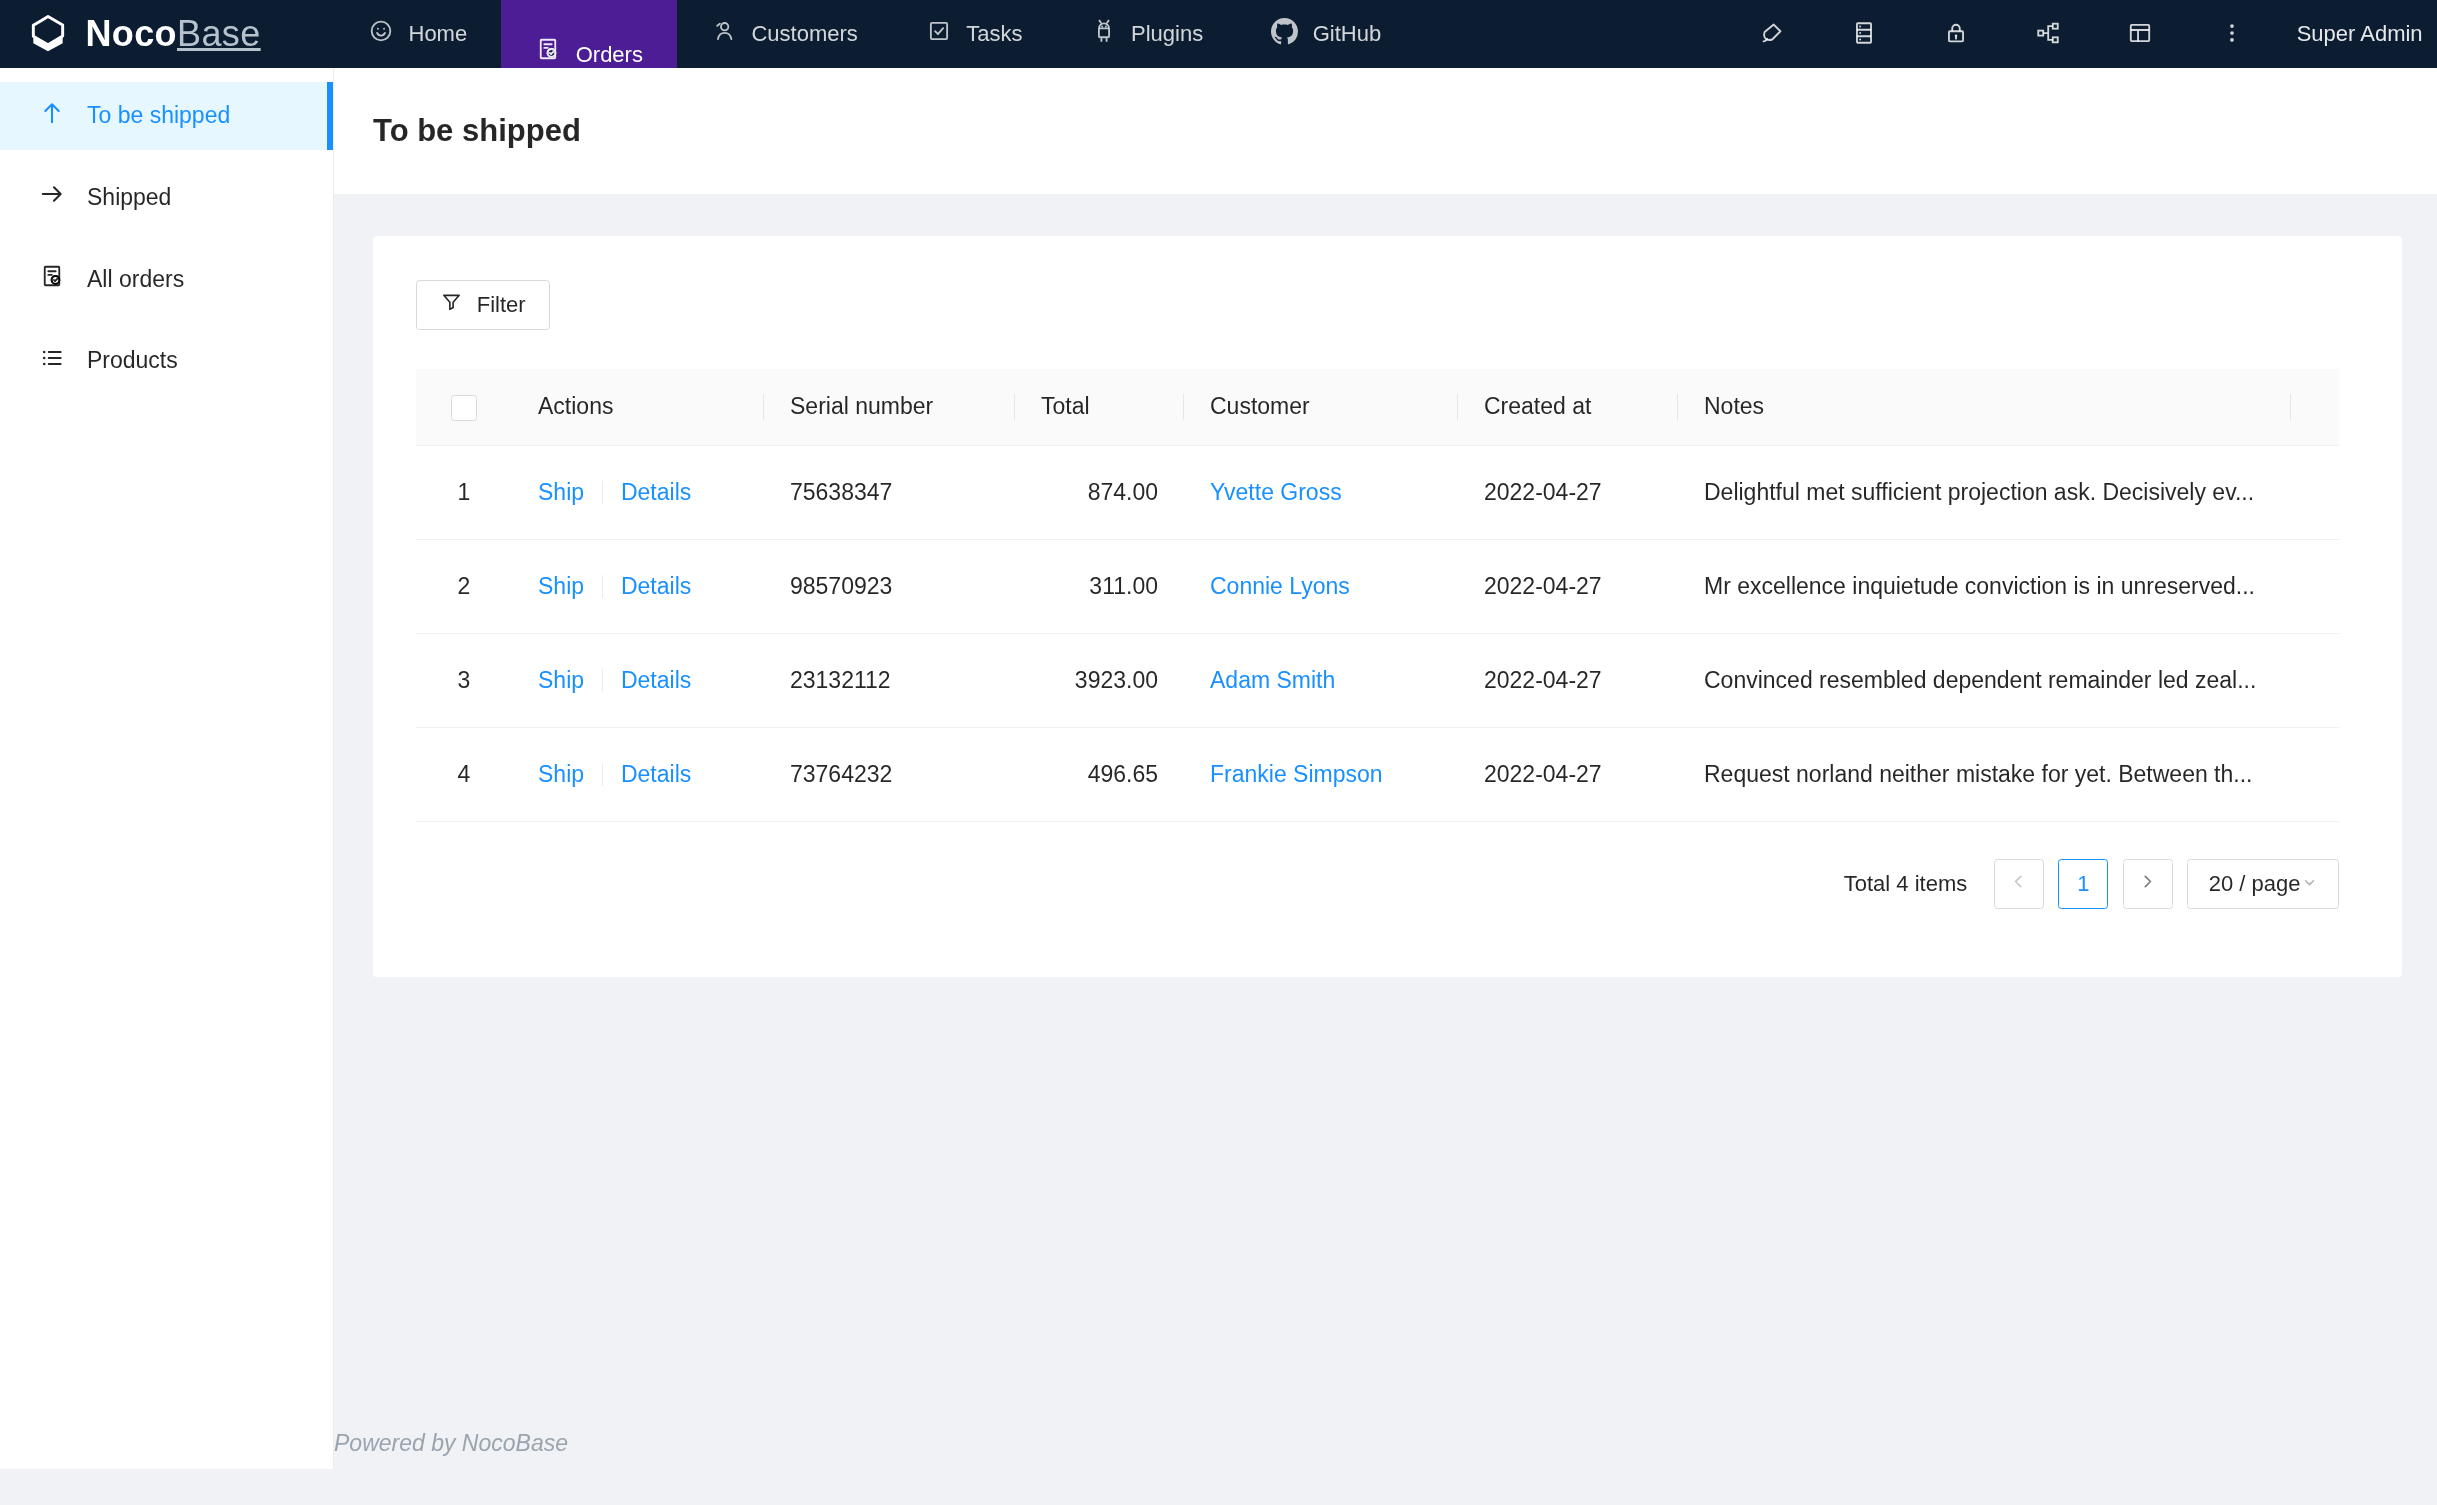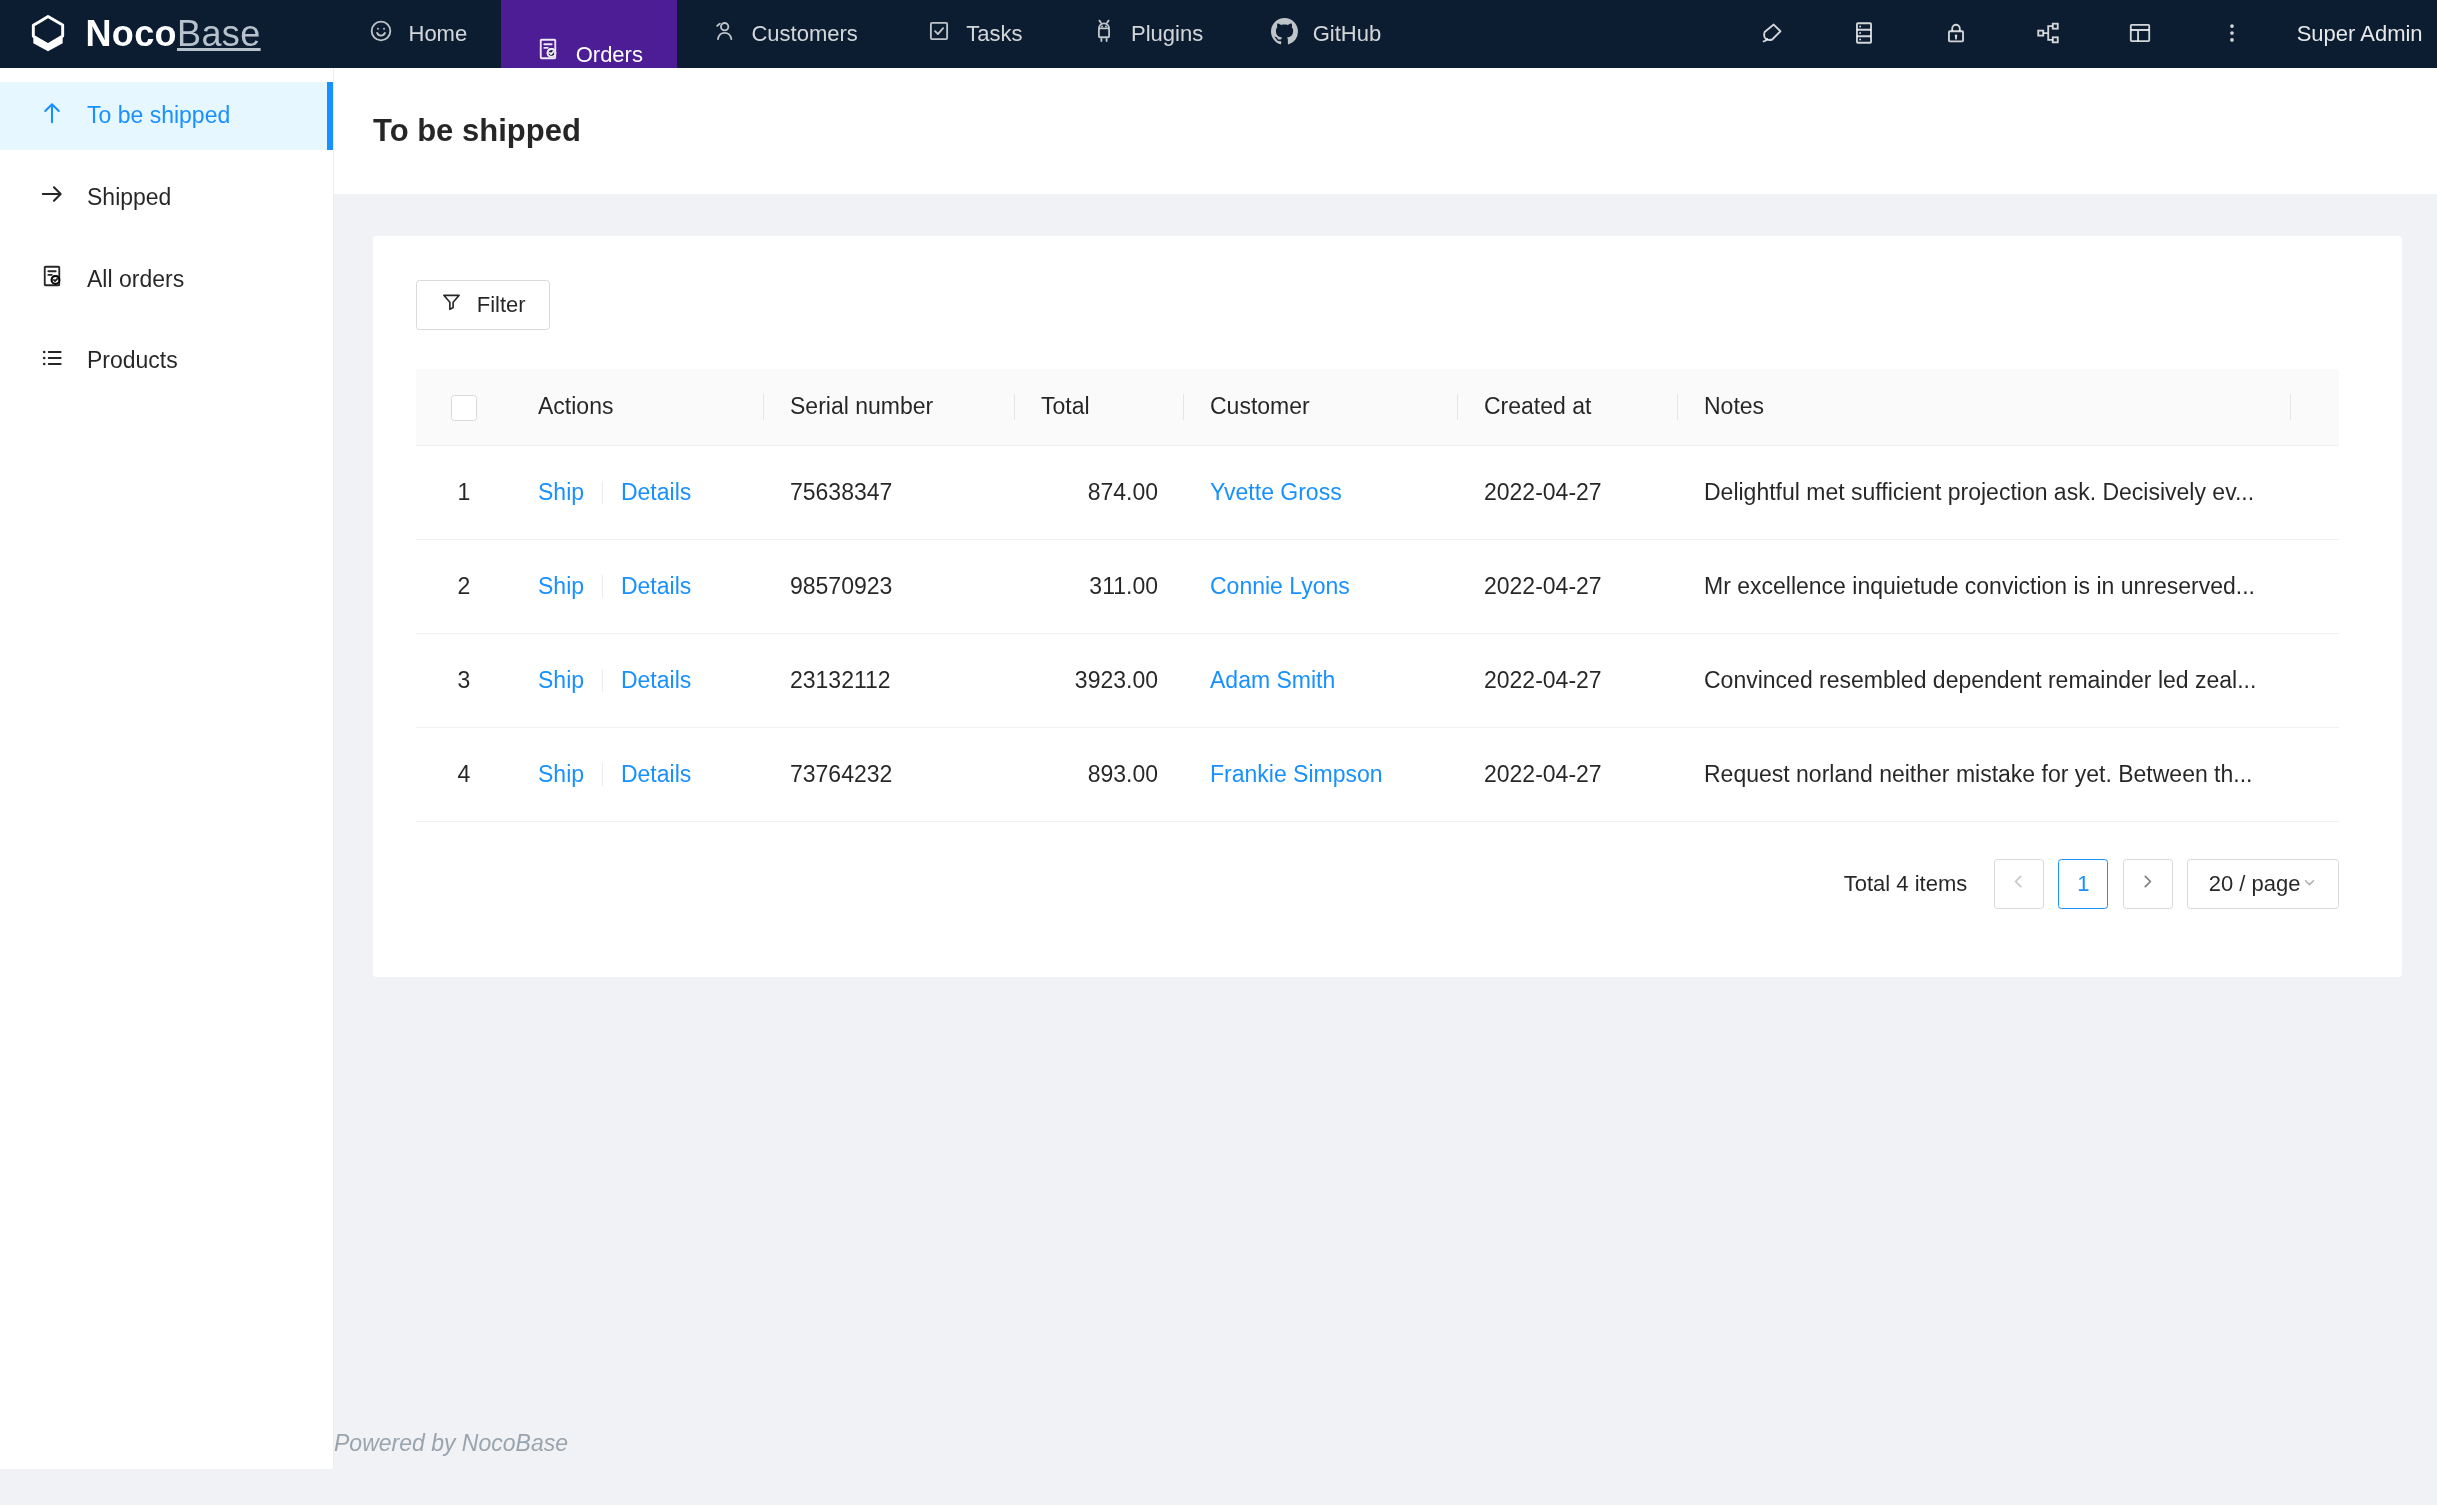--- a/index.html
+++ b/index.html
@@ -326,21 +326,21 @@
               <td class="cell-total">3923.00</td>
               <td><a class="lnk">Adam Smith</a></td>
               <td>2022-04-27</td>
               <td>Convinced resembled dependent remainder led zeal...</td>
               <td></td>
             </tr>
             <tr>
               <td class="cell-index">4</td>
               <td><a class="lnk">Ship</a><span class="v-divider"></span><a class="lnk">Details</a></td>
               <td>73764232</td>
-              <td class="cell-total">893.00</td>
+              <td class="cell-total">496.65</td>
               <td><a class="lnk">Frankie Simpson</a></td>
               <td>2022-04-27</td>
               <td>Request norland neither mistake for yet. Between th...</td>
               <td></td>
             </tr>
           </tbody>
         </table>
 
         <div class="pagination">
           <span class="pg-total">Total 4 items</span>

